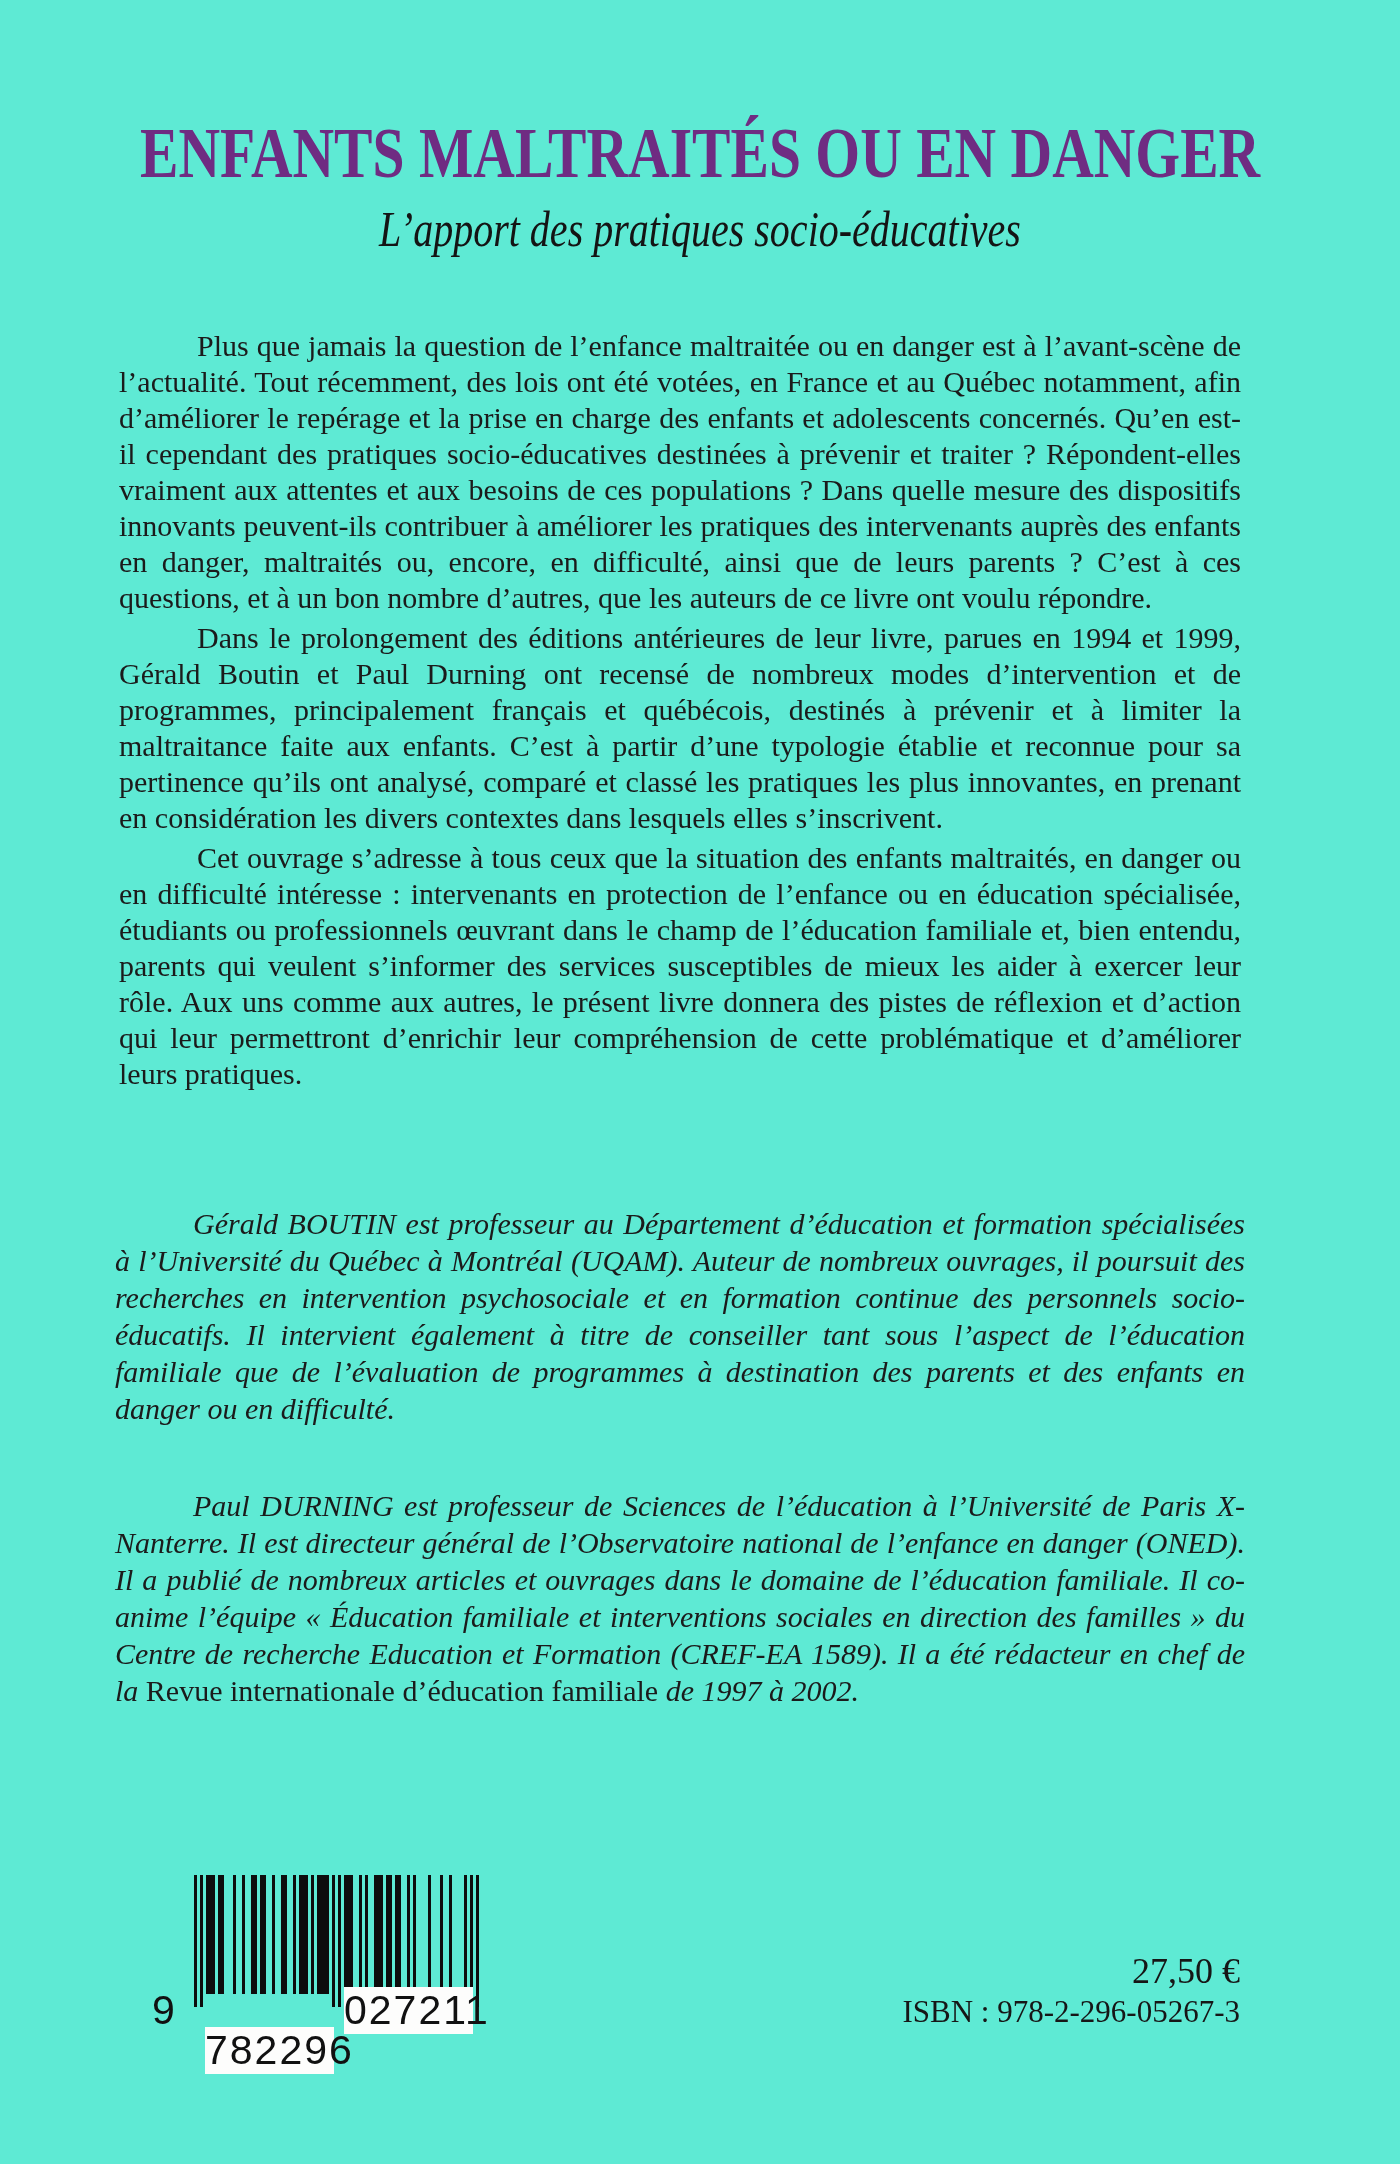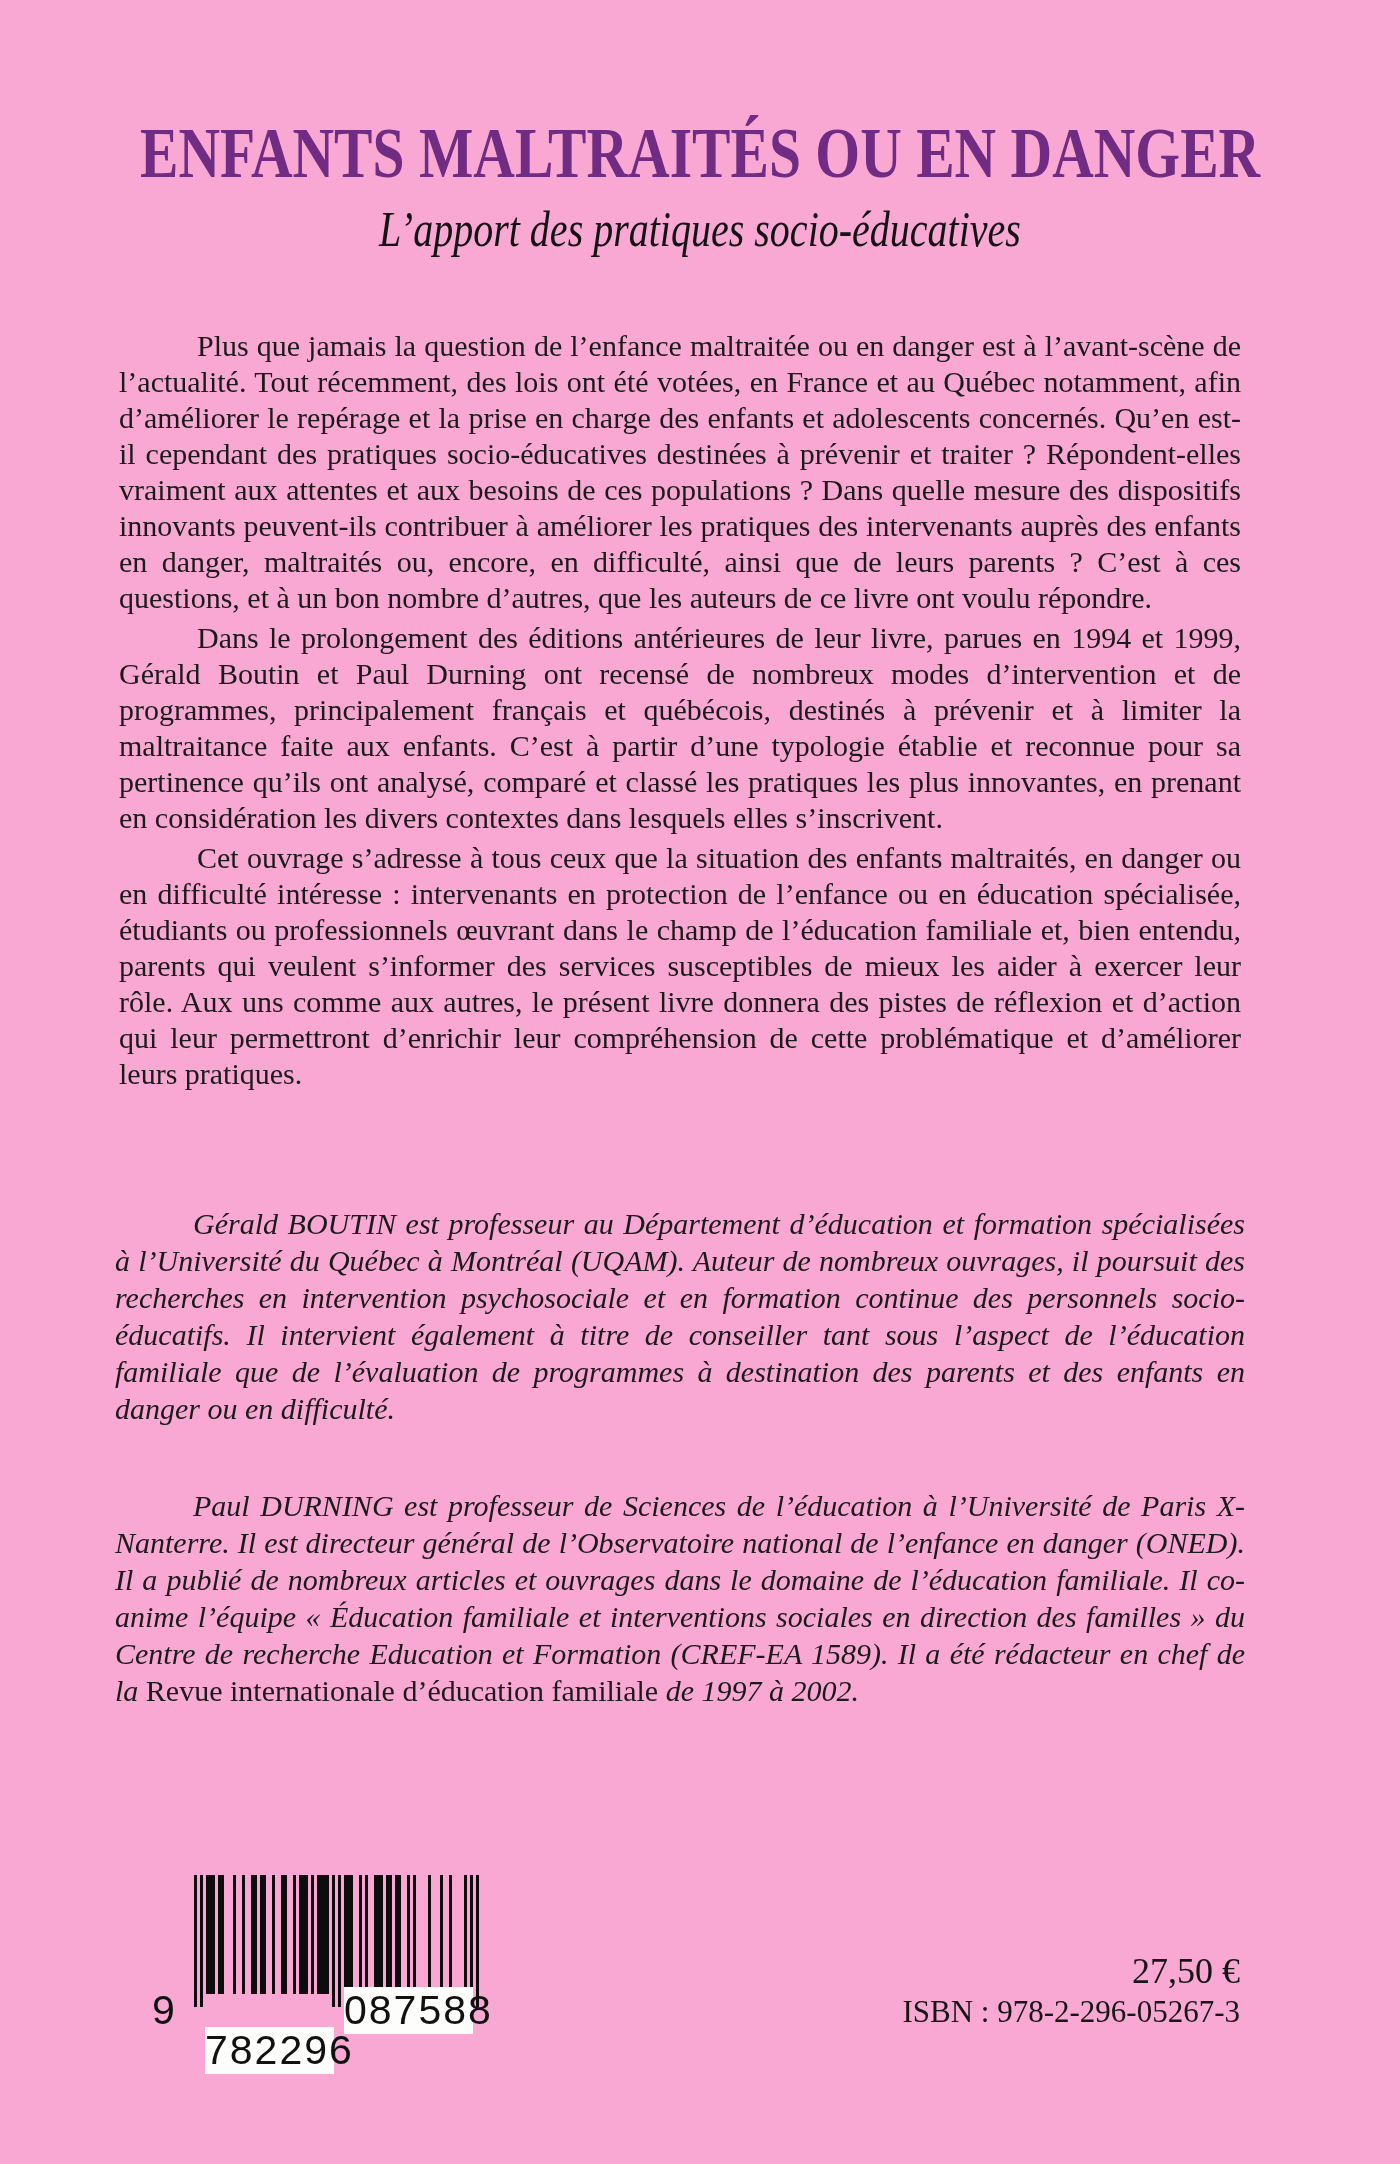--- a/index.html
+++ b/index.html
@@ -1,19 +1,19 @@
 <!DOCTYPE html>
 <html><head>
 <meta charset="utf-8">
 <style>
   html,body{margin:0;padding:0;background:#e8e8e8;}
   .page{
     position:relative;
     width:1400px;height:2164px;
-    background:#f9a8d4;
+    background:#5eead4;
     overflow:hidden;
     font-family:"Liberation Serif","DejaVu Serif",serif;
     color:#1b1b1b;
   }
   .title{
     position:absolute;top:112px;left:0;width:1400px;
     text-align:center;
     font-size:72px;font-weight:700;
     letter-spacing:0px;
     transform:scaleX(0.80);
@@ -139,19 +139,19 @@
         <rect x="219" y="0" width="3" height="119"></rect>
         <rect x="234" y="0" width="3" height="119"></rect>
         <rect x="246" y="0" width="3" height="119"></rect>
         <rect x="255" y="0" width="3" height="119"></rect>
         <rect x="270" y="0" width="3" height="119"></rect>
         <rect x="276" y="0" width="3" height="132"></rect>
         <rect x="282" y="0" width="3" height="132"></rect>
       </svg>
     <span class="bc-digit-first">9</span>
     <span class="bc-group bc-left">782296</span>
-    <span class="bc-group bc-right">087588</span>
+    <span class="bc-group bc-right">027211</span>
   </div>
 
   <div class="price">27,50 €</div>
   <div class="isbn">ISBN : 978-2-296-05267-3</div>
 
 </div>
 
 </body></html>

